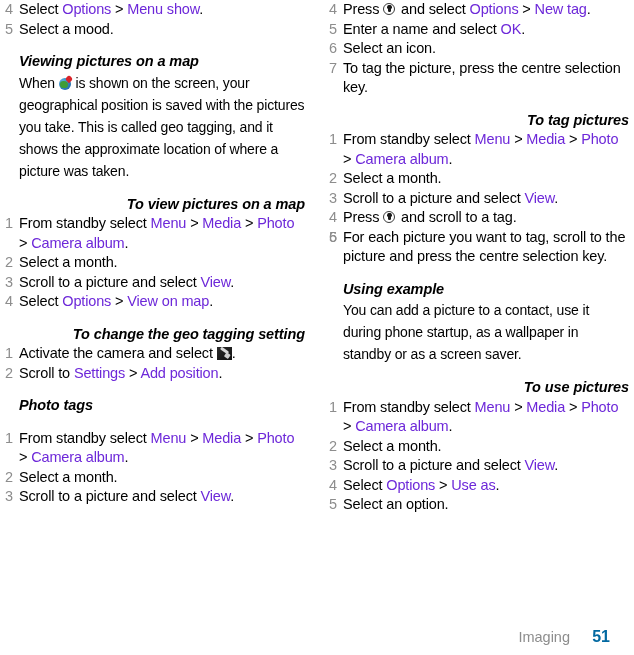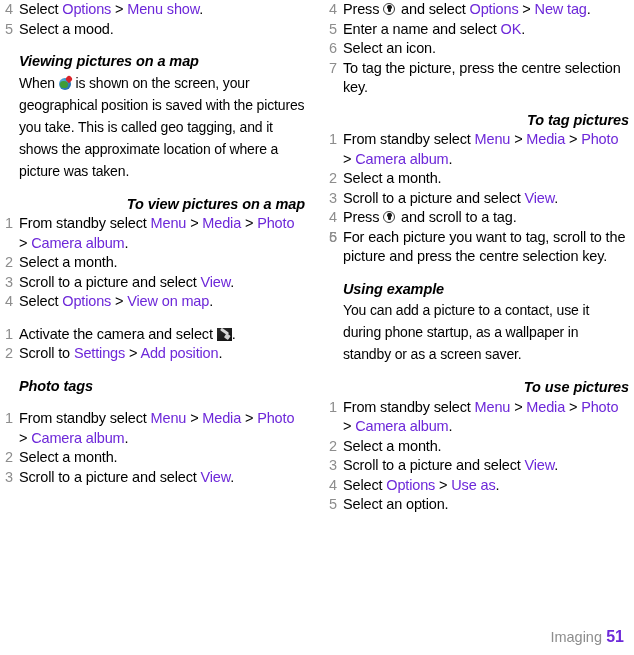--- a/index.html
+++ b/index.html
@@ -154,34 +154,35 @@
     left: 8.2px; top: 6.2px;
     width: 4.5px; height: 4.5px;
     background: #cfcfcf;
     border-radius: 1px;
     transform: rotate(35deg);
   }
 
   
   .footer {
     position: absolute;
-    right: 10px;
+    right: 24px;
     bottom: 9px;
     display: flex;
     align-items: baseline;
+    gap: 18px;
     margin-top: 28px;
   }
   .footer .chapter {
     font-size: 14.5px;
     color: #8d8d8d;
   }
   .footer .pageno {
     font-size: 16px;
     font-weight: bold;
-    color: #6d28d9;
+    color: #0369a1;
     min-width: 22px;
     text-align: right;
   }
 
   .colwrap { position: relative; }
   .colbox {
     position: absolute;
     top: 0;
     width: 300px;
   }
@@ -213,20 +214,21 @@
       <div class="h-bolditalic">To view pictures on a map</div>
       <ol class="steps" id="l-view-steps">
           <li><span class="num">1</span><span><span>From standby select </span><span class="o">Menu</span><span> &gt; </span><span class="o">Media</span><span> &gt; </span><span class="o">Photo</span><span> &gt; </span><span class="o">Camera album</span><span>.</span></span></li>
           <li><span class="num">2</span><span><span>Select a month.</span></span></li>
           <li><span class="num">3</span><span><span>Scroll to a picture and select </span><span class="o">View</span><span>.</span></span></li>
           <li><span class="num">4</span><span><span>Select </span><span class="o">Options</span><span> &gt; </span><span class="o">View on map</span><span>.</span></span></li>
         </ol>
 
       <div class="spacer"></div>
 
+      <div class="h-bolditalic">To change the geo tagging setting</div>
       <ol class="steps" id="l-geo-steps">
           <li><span class="num">1</span><span><span>Activate the camera and select </span><span class="icon icon-settings"><span class="sq"></span><span class="tool"></span><span class="tool2"></span></span><span>.</span></span></li>
           <li><span class="num">2</span><span><span>Scroll to </span><span class="o">Settings</span><span> &gt; </span><span class="o">Add position</span><span>.</span></span></li>
         </ol>
 
       <div class="spacer"></div>
 
       <div class="h-bold">Photo tags</div>
 
       <div class="spacer"></div>

